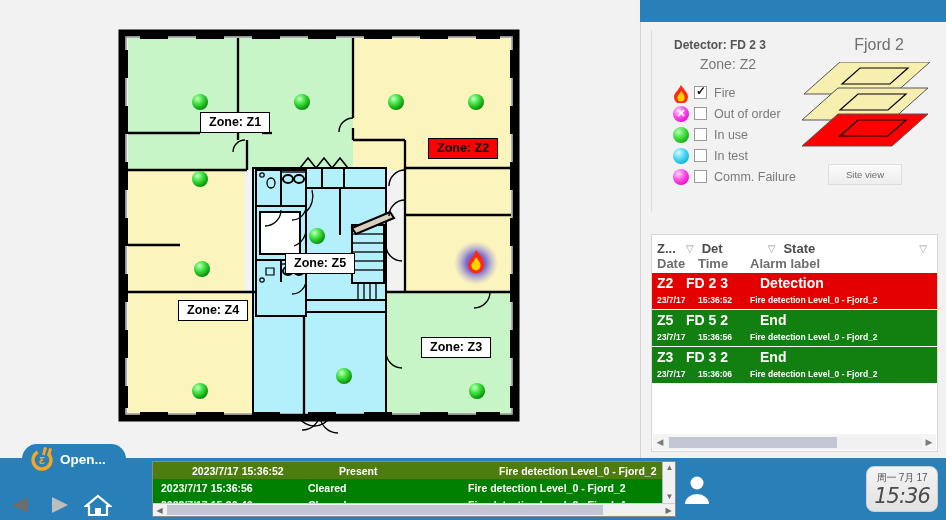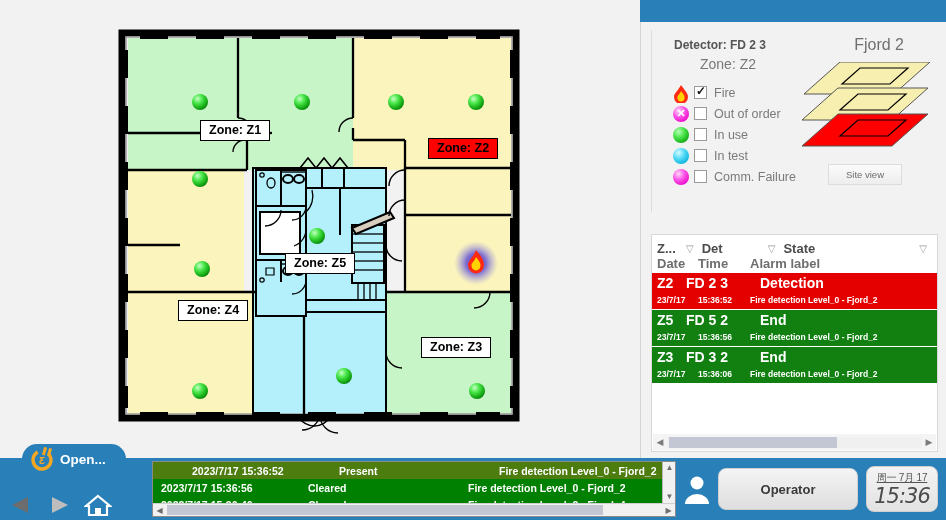--- a/index.html
+++ b/index.html
@@ -206,21 +206,21 @@
     display: flex; align-items: center; justify-content: center;
     font-size: 13px; font-weight: bold; color: #3a3a3a;
   }
   .clock {
     position: absolute; left: 866px; top: 8px; width: 72px; height: 46px;
     border-radius: 8px;
     background: linear-gradient(#f4f4f4,#e2e2e2);
     border: 1px solid #cfcfcf;
     text-align: center;
   }
-  .clock-date { font-size: 10px; color: #555; margin-top: 4px; letter-spacing: -.2px; text-decoration: underline; }
+  .clock-date { font-size: 10px; color: #555; margin-top: 4px; letter-spacing: -.2px; }
   .clock-time {
     font-size: 21px; color: #4b4b4b; font-style: italic;
     font-family: "DejaVu Sans", sans-serif; line-height: 22px; letter-spacing: -1px;
   }
 </style>
 </head>
 <body>
 
 <div id="app">
 
@@ -416,21 +416,21 @@
           <stop offset="45%" stop-color="#4a3ad8" stop-opacity="0.72"></stop>
           <stop offset="75%" stop-color="#6f63e4" stop-opacity="0.32"></stop>
           <stop offset="100%" stop-color="#8f86ee" stop-opacity="0"></stop>
         </radialGradient>
         <circle cx="476" cy="263" r="22" fill="url(#halo)"></circle>
         <path d="M476,250 c5,6 8,9 8,15 a8,8.5 0 0,1 -16,0 c0,-5 5,-7 8,-15 z" fill="#ff2a12"></path>
         <path d="M476,257 c3,4 4.5,5.5 4.5,8.5 a4.5,5 0 0,1 -9,0 c0,-3 3,-4 4.5,-8.5 z" fill="#ffd200"></path>
       </g>
     </svg>
 
-    <div class="zone-label" style="left:200px;top:120px;">Zone: Z1</div>
+    <div class="zone-label" style="left:200px;top:112px;">Zone: Z1</div>
     <div class="zone-label alarm" style="left:428px;top:138px;">Zone: Z2</div>
     <div class="zone-label" style="left:285px;top:253px;">Zone: Z5</div>
     <div class="zone-label" style="left:178px;top:300px;">Zone: Z4</div>
     <div class="zone-label" style="left:421px;top:337px;">Zone: Z3</div>
   </div>
 
   <div class="right-panel">
 
     <div class="detail-box">
       <div class="det-title">Detector: FD 2 3</div>
@@ -624,20 +624,19 @@
       </div>
     </div>
 
     <span class="person-ic">
       <svg width="30" height="32" viewBox="0 0 30 32">
         <circle cx="15" cy="9" r="6.5" fill="#fff"></circle>
         <path d="M3,30 a12,10 0 0,1 24,0 z" fill="#fff"></path>
       </svg>
     </span>
 
-    <div class="operator-btn">Operator</div>
 
     <div class="clock">
       <div class="clock-date">周一 7月 17</div>
       <div class="clock-time">15:36</div>
     </div>
   </div>
 </div>
 
 </body></html>

